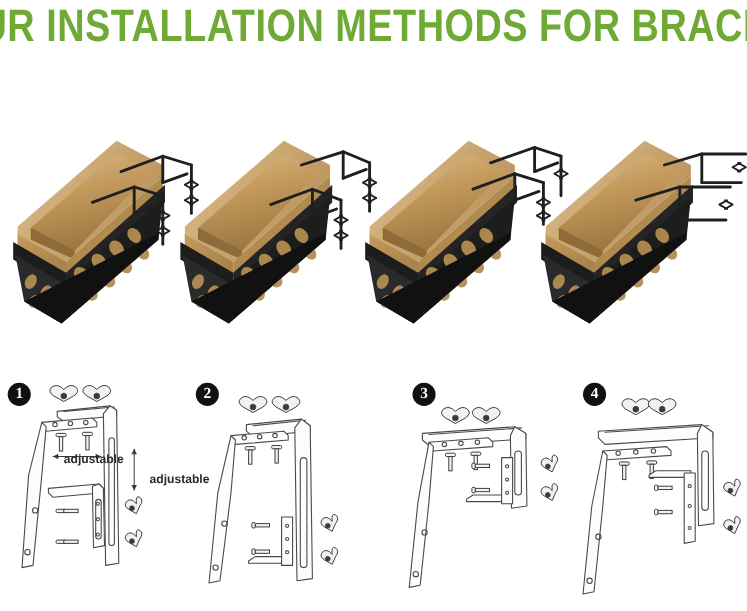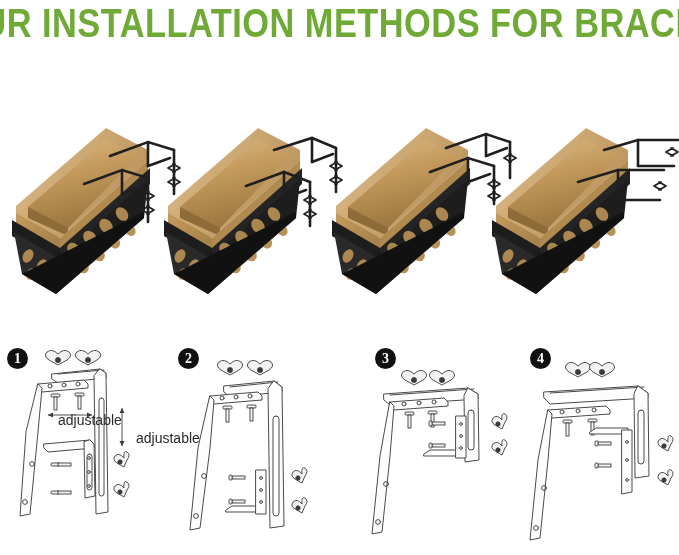--- a/index.html
+++ b/index.html
@@ -56,23 +56,24 @@
     font-family: "Liberation Serif", serif;
     line-height: 1;
   }
   #badge-1 { left: 7px;  top: 12px; }
   #badge-2 { left: 8px;  top: 12px; }
   #badge-3 { left: 9px;  top: 12px; }
   #badge-4 { left: 18px; top: 12px; }
 
   .callout-label {
     position: absolute;
-    font-size: 14px; color: #2a2a2a;
+    font-size: 11px; color: #2a2a2a;
     font-family: "Liberation Sans", sans-serif;
     white-space: nowrap;
+    font-weight: bold;
   }
   #label-h-1 { left: 58px;  top: 412px; }
   #label-v-1 { left: 136px; top: 430px; }
 
   svg { display: block; overflow: visible; }
   .ln  { fill: none; stroke: #4a4a4a; stroke-width: 1; stroke-linejoin: round; stroke-linecap: round; }
   .ln2 { fill: #fdfdfd; stroke: #4a4a4a; stroke-width: 1; stroke-linejoin: round; stroke-linecap: round; }
   .hw  { fill: #f2f2f2; stroke: #3c3c3c; stroke-width: 0.9; }
   .hwd { fill: #3a3a3a; stroke: #3a3a3a; stroke-width: 0.7; }
   .arrowln { fill: none; stroke: #3a3a3a; stroke-width: 0.9; }

